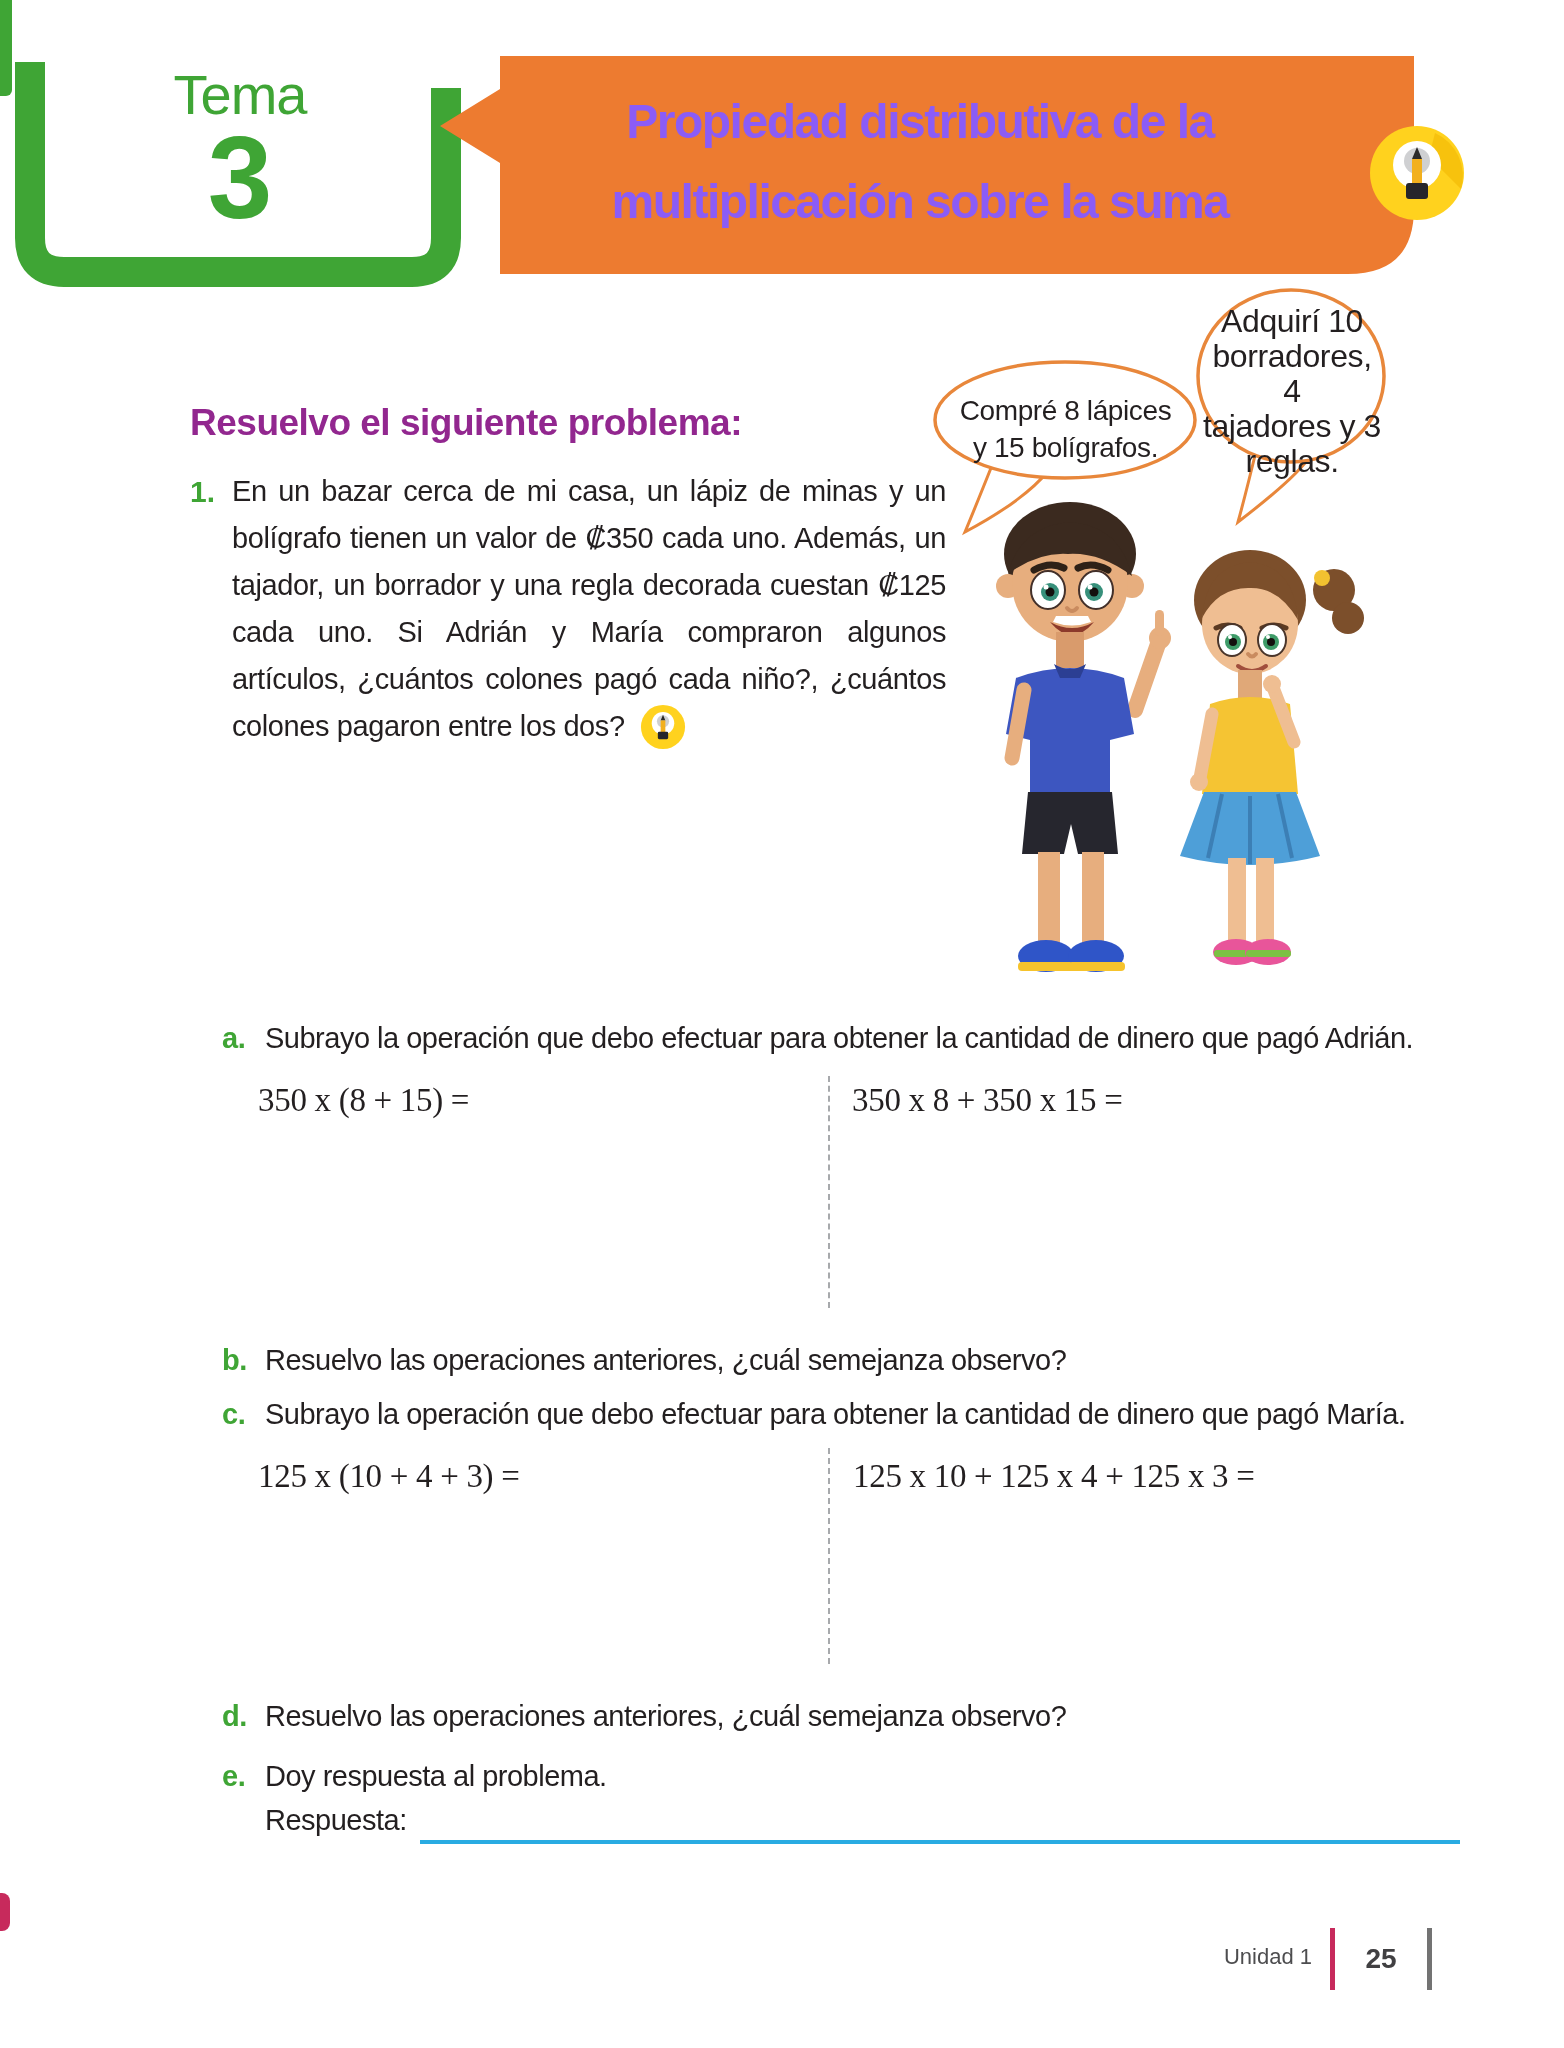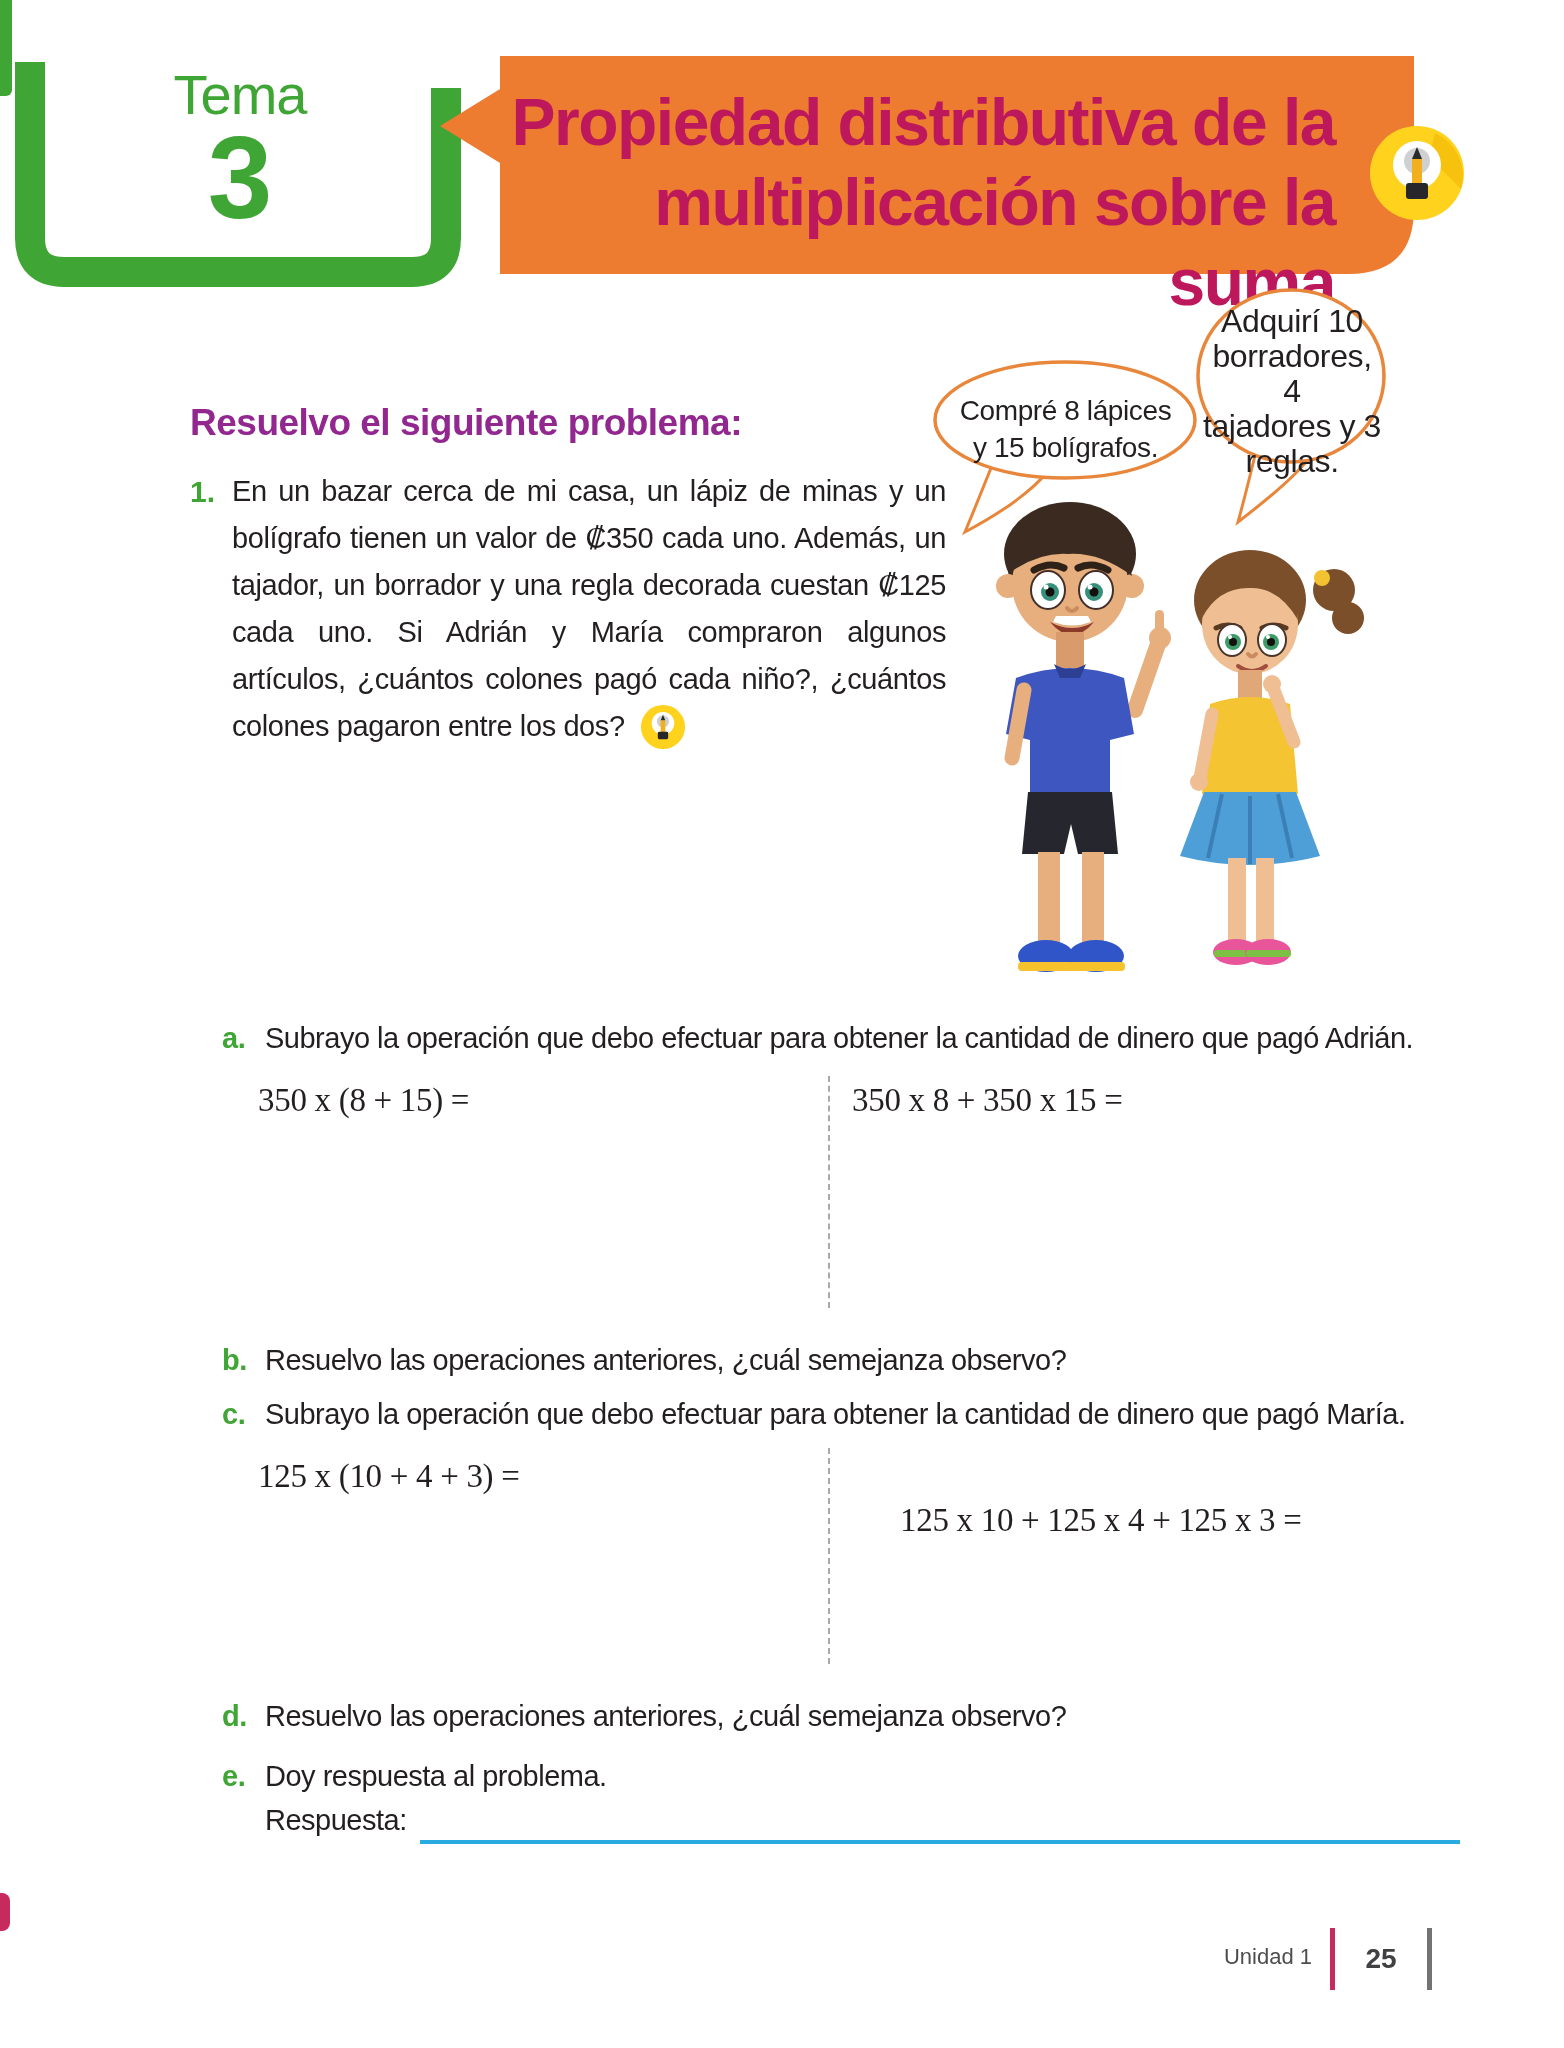--- a/index.html
+++ b/index.html
@@ -7,21 +7,21 @@
     position:relative;width:1564px;height:2048px;background:#ffffff;
     margin:0 auto;overflow:hidden;
     font-family:"Liberation Sans","DejaVu Sans",sans-serif;color:#231F20;
   }
   .abs{position:absolute;}
 
   
   .edge-strip{left:0;top:0;width:12px;height:96px;background:#3FA535;border-radius:0 0 6px 0;}
   .tema-word{left:120px;top:62px;width:240px;text-align:center;color:#3FA535;font-weight:normal;font-size:56px;letter-spacing:-1px;}
   .tema-num{left:120px;top:118px;width:240px;text-align:center;color:#3FA535;font-weight:bold;font-size:116px;line-height:120px;}
-  .banner-title{left:505px;top:82px;width:830px;text-align:right;color:#be185d;font-weight:bold;font-size:66px;line-height:80px;letter-spacing:-1.5px;}
+  .banner-title{left:505px;top:82px;width:830px;text-align:center;color:#8b5cf6;font-weight:bold;font-size:48px;line-height:80px;letter-spacing:-1.5px;}
 
   
   .bubble-text{color:#231F20;text-align:center;letter-spacing:-0.4px;}
   .bubble1-text{left:938px;top:392px;width:255px;font-size:28px;line-height:37px;}
   .bubble2-text{left:1201px;top:304px;width:182px;font-size:32px;line-height:35px;}
 
   
   .intro-heading{left:190px;top:402px;font-size:37px;font-weight:bold;color:#92278F;letter-spacing:-0.5px;}
   .problem{left:190px;top:468px;width:756px;display:flex;}
   .problem-number{width:42px;flex:0 0 42px;color:#3FA535;font-weight:bold;font-size:30px;line-height:47px;}
@@ -205,21 +205,21 @@
 
   <div class="abs task" style="top:1344px;">
     <span class="task-label">b.</span><span>Resuelvo las operaciones anteriores, ¿cuál semejanza observo?</span>
   </div>
 
   <div class="abs task" style="top:1398px;">
     <span class="task-label">c.</span><span>Subrayo la operación que debo efectuar para obtener la cantidad de dinero que pagó María.</span>
   </div>
   <div class="abs op" style="left:258px;top:1458px;">125 x (10 + 4 + 3) =</div>
   <div class="abs divider" style="left:828px;top:1448px;height:216px;"></div>
-  <div class="abs op" style="left:900px;top:1458px;margin-top:44px;">125 x 10 + 125 x 4 + 125 x 3 =</div>
+  <div class="abs op" style="left:853px;top:1458px;">125 x 10 + 125 x 4 + 125 x 3 =</div>
 
   <div class="abs task" style="top:1760px;">
     <span class="task-label">e.</span><span>Doy respuesta al problema.</span>
   </div>
 
   <div class="abs task" style="top:1700px;">
     <span class="task-label">d.</span><span>Resuelvo las operaciones anteriores, ¿cuál semejanza observo?</span>
   </div>
 
   <div class="abs answer-label">Respuesta:</div>

